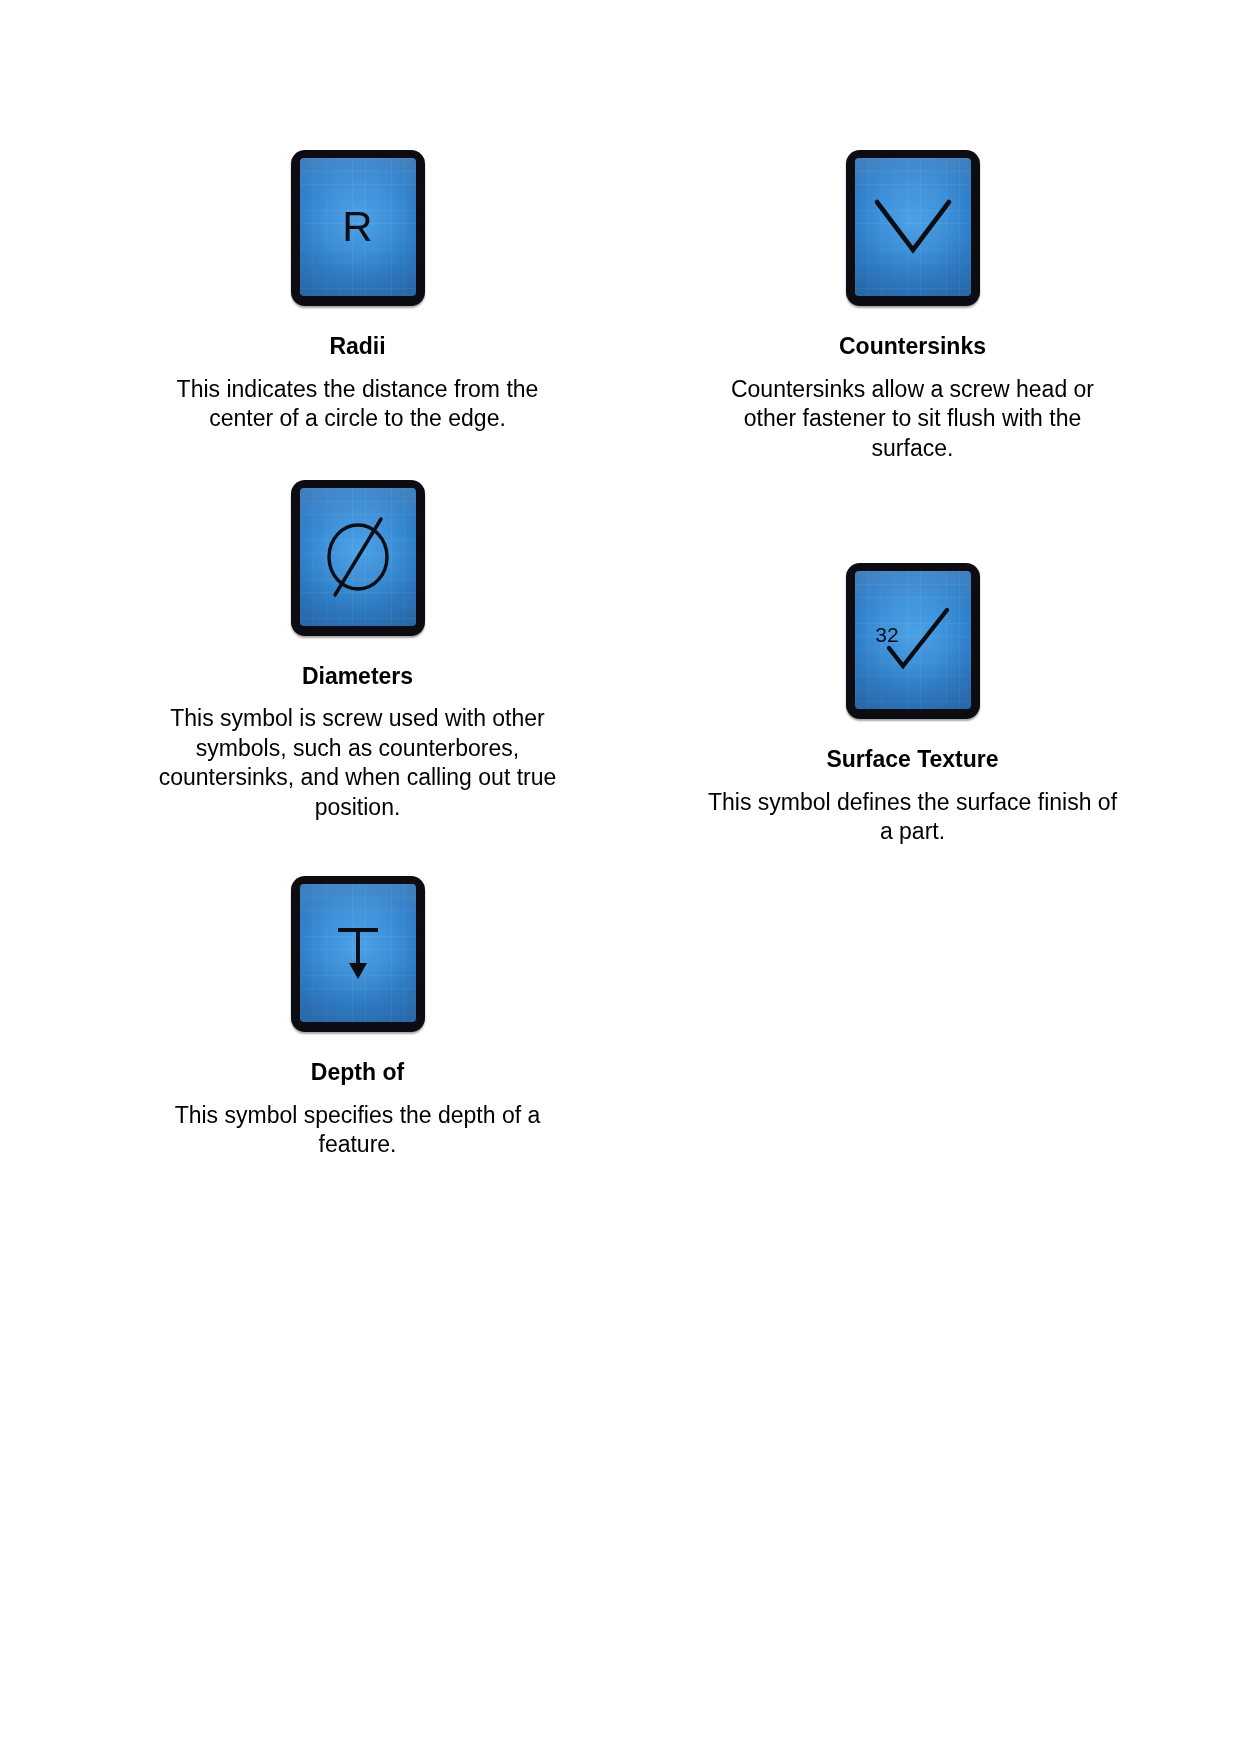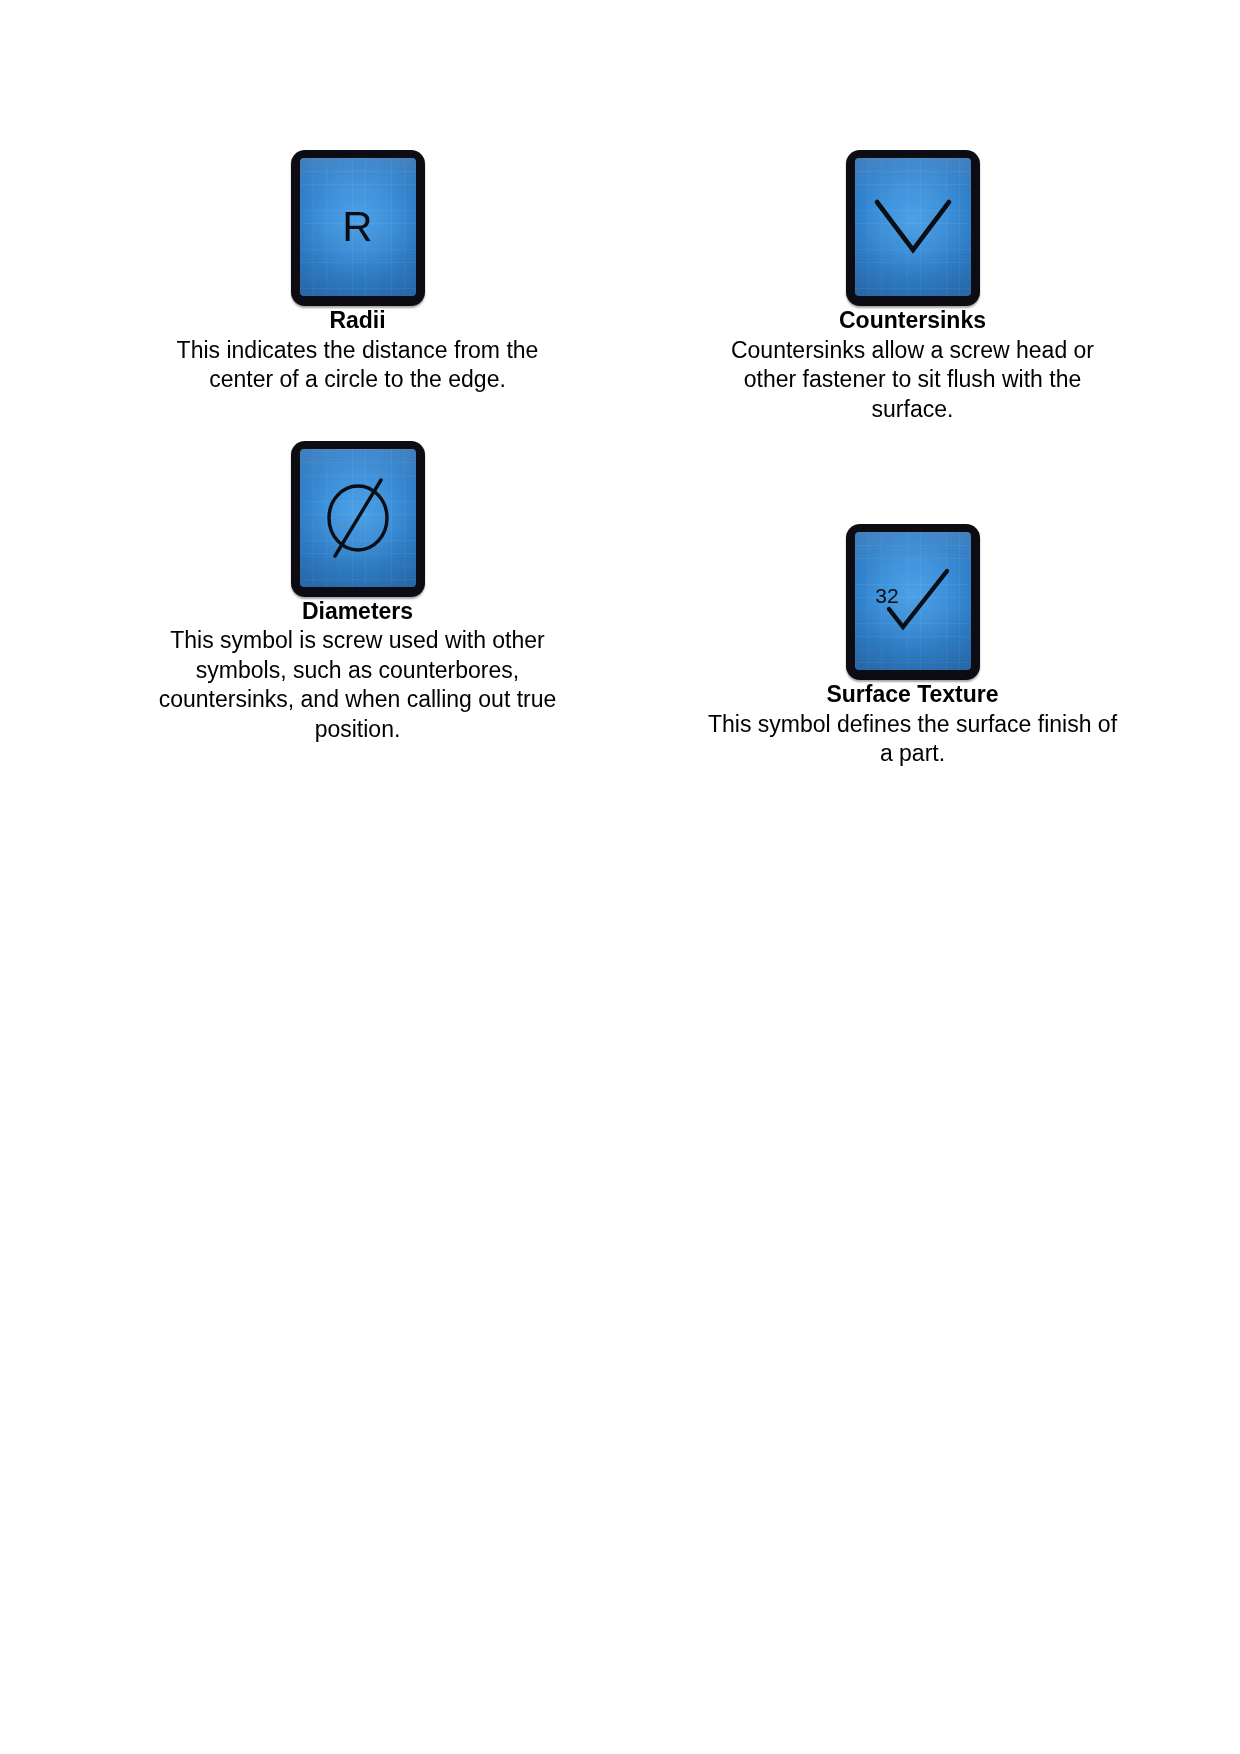--- a/index.html
+++ b/index.html
@@ -103,26 +103,27 @@
   .glyph svg { display: block; }
   .glyph-text {
     font-family: "Liberation Sans", sans-serif;
     font-size: 42px;
     font-weight: 400;
     color: #0a0d14;
   }
 
   
   .entry-title {
+    margin-top: 26px;
     font-size: 23px;
     font-weight: bold;
     line-height: 1.25;
   }
   .entry-desc {
-    margin-top: 1px;
+    margin-top: 14px;
     font-size: 23px;
     font-weight: normal;
     line-height: 1.28;
     max-width: 420px;
   }
 
   .spacer-lg { height: 54px; }
   .spacer-md { height: 46px; }
 </style>
 </head>
@@ -155,20 +156,35 @@
               </svg>
             </span>
           </div>
         </div>
         <div class="entry-title">Diameters</div>
         <div class="entry-desc">This symbol is screw used with other symbols, such as counterbores, countersinks, and when calling out true position.</div>
       </div>
 
       <div class="spacer-lg"></div>
 
+      <div class="entry">
+        <div class="tile">
+          <div class="tile-inner">
+            <span class="glyph">
+              <svg width="66" height="64" viewBox="0 0 66 64">
+                <line x1="13" y1="9" x2="53" y2="9" stroke="#0a0d14" stroke-width="4"></line>
+                <line x1="33" y1="9" x2="33" y2="48" stroke="#0a0d14" stroke-width="4"></line>
+                <polygon points="33,58 24,42 42,42" fill="#0a0d14"></polygon>
+              </svg>
+            </span>
+          </div>
+        </div>
+        <div class="entry-title">Depth of</div>
+        <div class="entry-desc">This symbol specifies the depth of a feature.</div>
+      </div>
 
       <div class="spacer-lg"></div>
 
 
     </div>
 
     <div class="column column-right">
 
       <div class="entry">
         <div class="tile">

